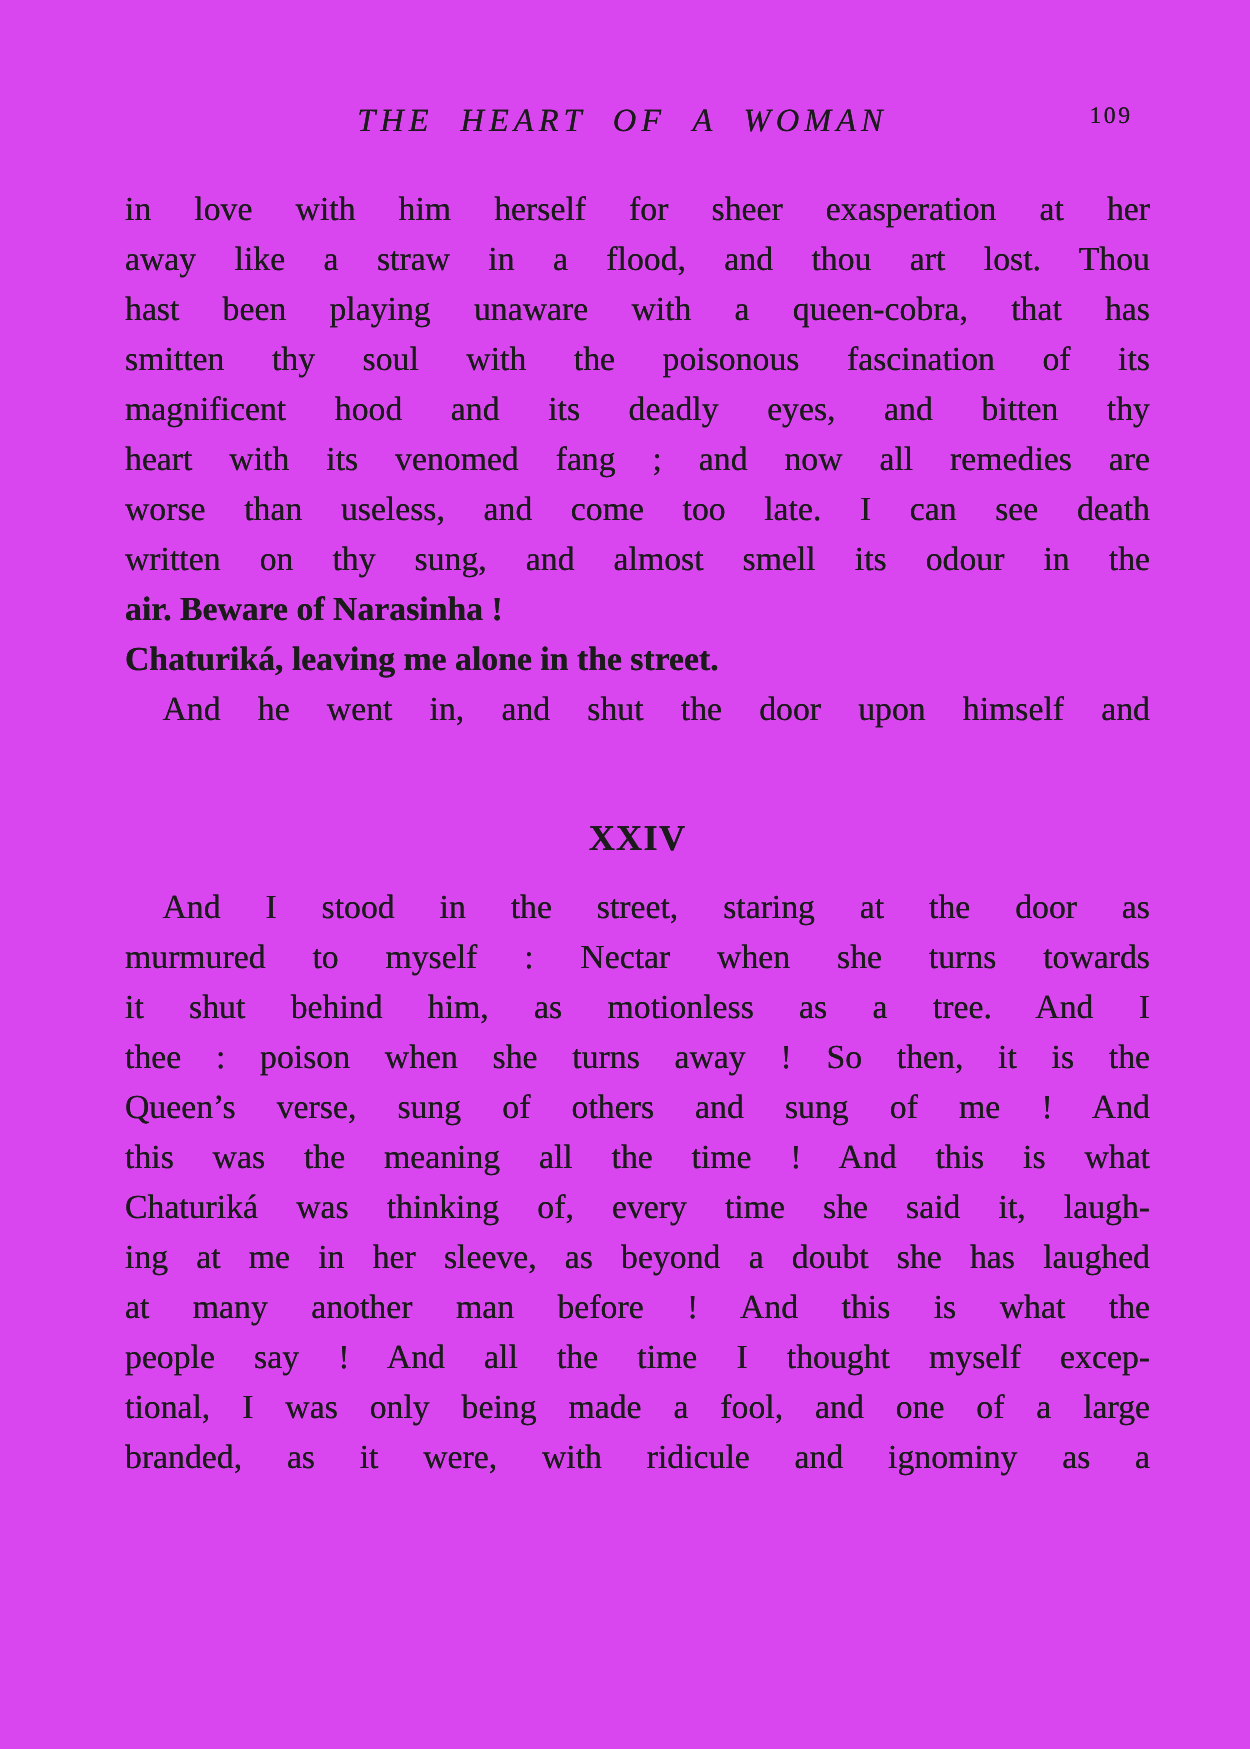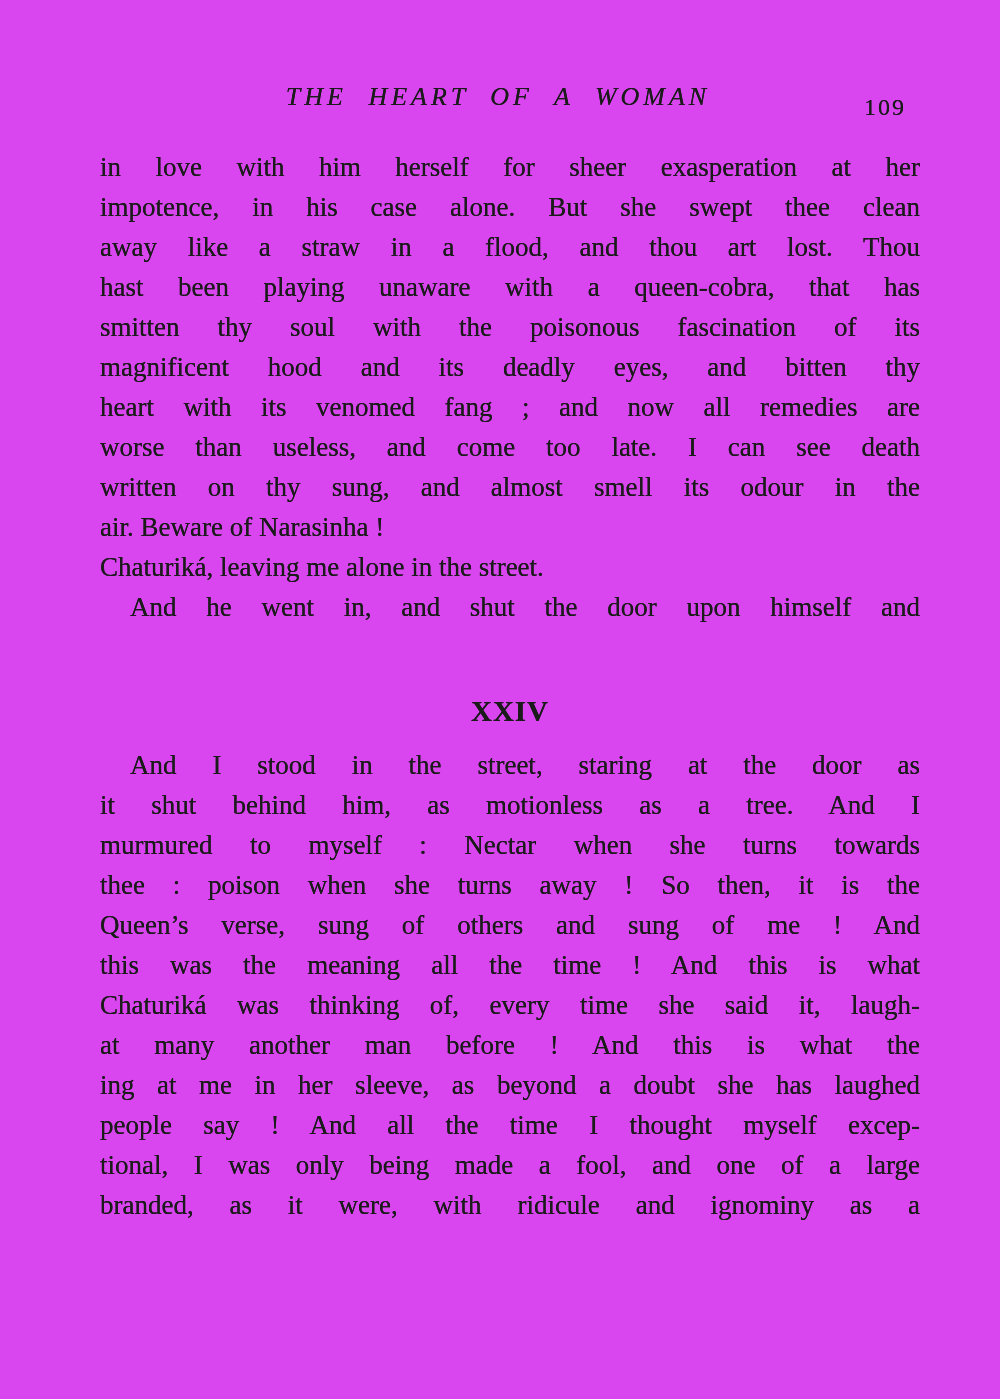--- a/index.html
+++ b/index.html
@@ -27,23 +27,23 @@
     text-align: center;
     font-style: italic;
     font-size: 26px;
     letter-spacing: 4px;
     word-spacing: 11px;
     white-space: nowrap;
     text-shadow: 0 0 0.4px currentColor;
   }
   .page-number {
     position: absolute;
-    top: 12px;
+    top: 0;
     right: 2px;
-    font-size: 24px;
+    font-size: 19px;
     letter-spacing: 2px;
     font-variant-numeric: oldstyle-nums;
     text-shadow: 0 0 0.4px currentColor;
   }
   .body-text {
     position: absolute;
     top: 147px;
     left: 88px;
     width: 820px;
     font-size: 27px;
@@ -52,20 +52,21 @@
     margin-left: 12px;
   }
   .line {
     height: 40px;
     text-align: justify;
     text-align-last: justify;
     white-space: nowrap;
   }
   .line.end {
     text-align-last: left;
+    font-weight: bold;
   }
   .line.indent {
     text-indent: 30px;
   }
   .section-heading {
     height: 40px;
     margin-top: 64px;
     margin-bottom: 14px;
     text-align: center;
     font-size: 29px;
@@ -81,47 +82,46 @@
 
   <div class="running-head">
     <div class="running-title">THE HEART OF A WOMAN</div>
     <div class="page-number">109</div>
   </div>
 
   <div class="body-text">
 
     <div>
       <div class="line">in love with him herself for sheer exasperation at her</div>
-      <div class="line">impotence, in his case alone.  But she swept thee clean</div>
       <div class="line">away like a straw in a flood, and thou art lost.  Thou</div>
       <div class="line">hast been playing unaware with a queen-cobra, that has</div>
       <div class="line">smitten thy soul with the poisonous fascination of its</div>
       <div class="line">magnificent hood and its deadly eyes, and bitten thy</div>
       <div class="line">heart with its venomed fang ; and now all remedies are</div>
       <div class="line">worse than useless, and come too late.  I can see death</div>
       <div class="line">written on thy sung, and almost smell its odour in the</div>
       <div class="line end">air.  Beware of Narasinha !</div>
     </div>
 
     <div>
       <div class="line end">Chaturiká, leaving me alone in the street.</div>
       <div class="line indent">And he went in, and shut the door upon himself and</div>
     </div>
 
     <div class="section-heading">XXIV</div>
 
     <div>
       <div class="line indent">And I stood in the street, staring at the door as</div>
+      <div class="line">murmured to myself :  Nectar when she turns towards</div>
       <div class="line">it shut behind him, as motionless as a tree.  And I</div>
-      <div class="line">murmured to myself :  Nectar when she turns towards</div>
       <div class="line">thee : poison when she turns away !  So then, it is the</div>
       <div class="line">Queen’s verse, sung of others and sung of me !  And</div>
       <div class="line">this was the meaning all the time !  And this is what</div>
       <div class="line">Chaturiká was thinking of, every time she said it, laugh-</div>
+      <div class="line">ing at me in her sleeve, as beyond a doubt she has laughed</div>
       <div class="line">at many another man before !  And this is what the</div>
-      <div class="line">ing at me in her sleeve, as beyond a doubt she has laughed</div>
       <div class="line">people say !  And all the time I thought myself excep-</div>
       <div class="line">tional, I was only being made a fool, and one of a large</div>
       <div class="line">branded, as it were, with ridicule and ignominy as a</div>
     </div>
 
   </div>
 </div>
 
 </body></html>

